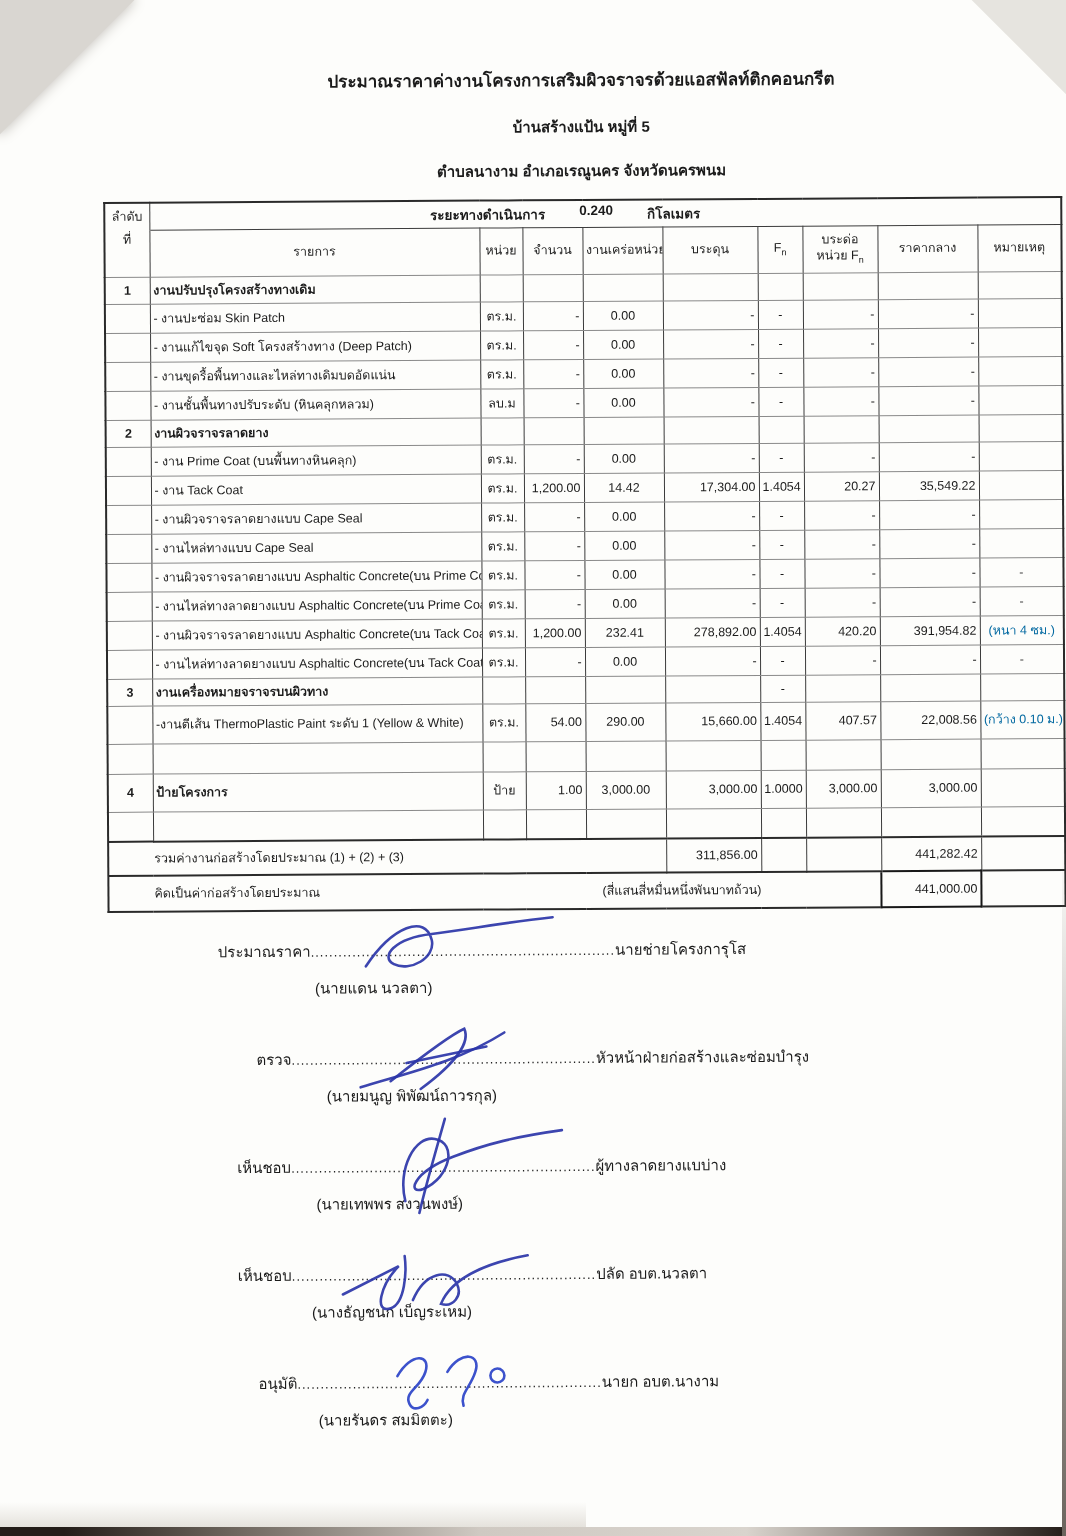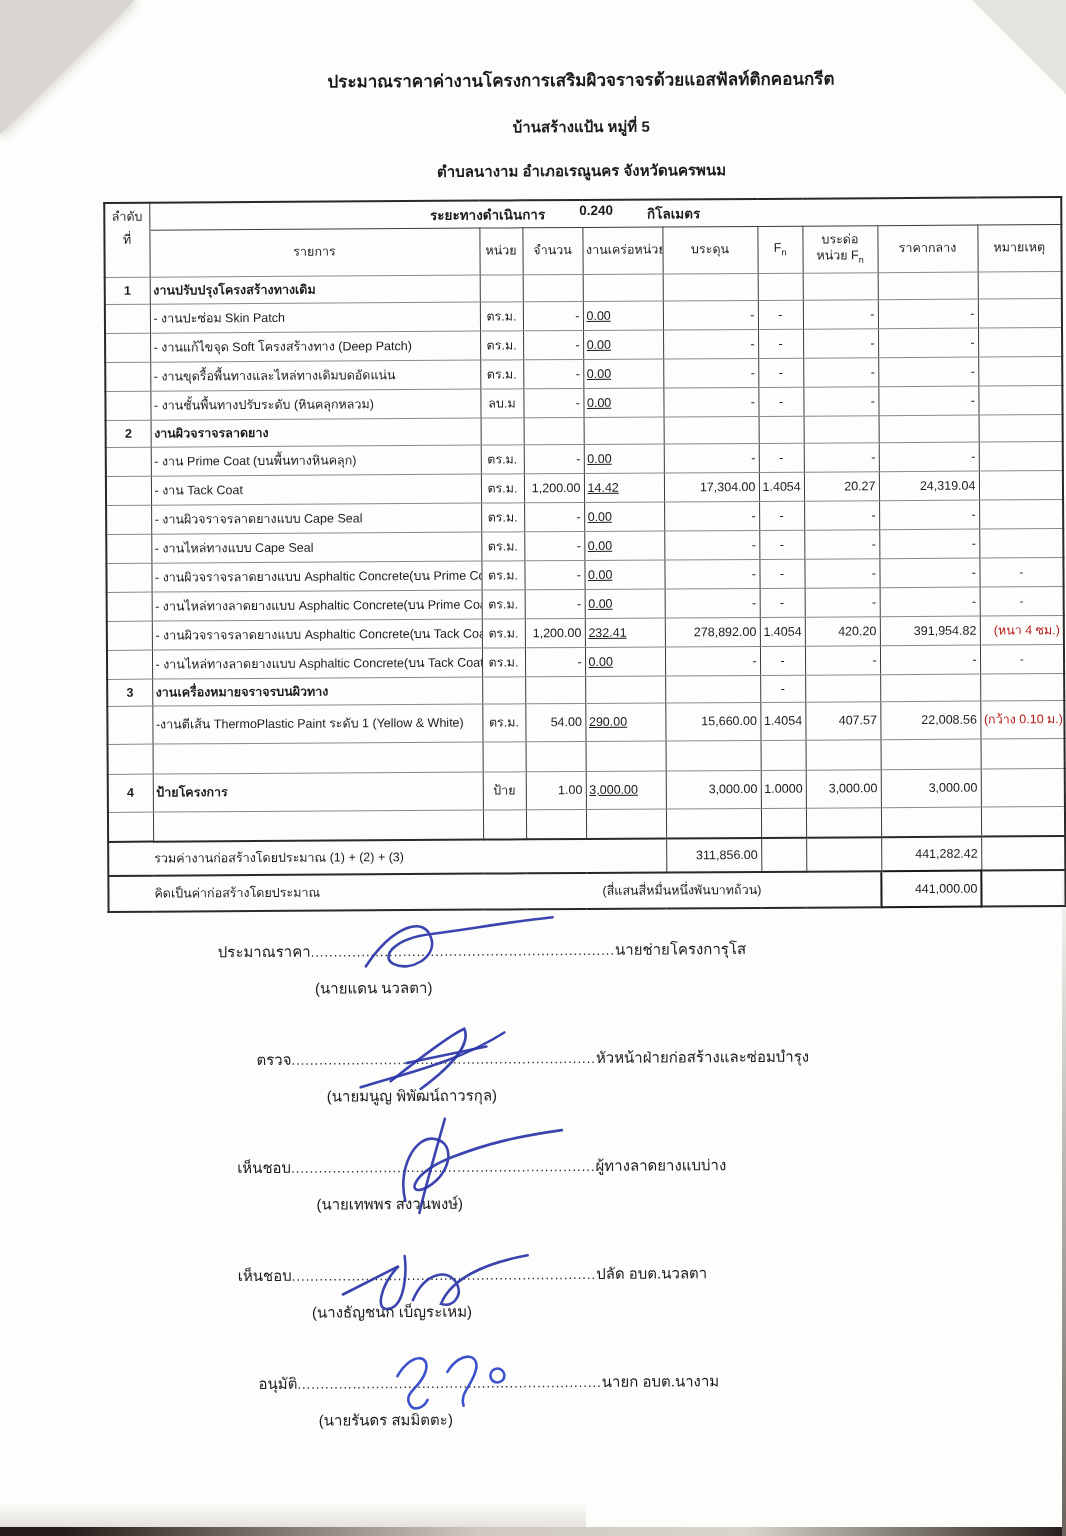--- a/index.html
+++ b/index.html
@@ -40,27 +40,27 @@
   .strip-rest{border-bottom:1px solid #3c3c3c !important;height:26px;}
   .distance{display:flex;justify-content:center;gap:34px;font-weight:bold;font-size:13.5px;transform:translateX(-40px);}
   .hdr td,.hdr th{text-align:center;font-size:13px;height:44px;white-space:normal;line-height:1.25;}
   .hdr .no-bottom{border-top:none !important;vertical-align:top;padding-top:2px;}
   sub.fn{font-size:9px;}
 
   td.c-no{text-align:center;}
   td.c-item{text-align:left;padding-left:5px;white-space:nowrap;}
   td.c-unit{text-align:center;}
   td.c-qty{text-align:right;padding-right:6px;}
-  td.c-pr{text-align:left;text-decoration:underline;}
+  td.c-pr{text-align:center;}
   td.c-cost{text-align:right;padding-right:12px;}
   td.c-f{text-align:center;}
   td.c-upf{text-align:right;padding-right:10px;}
   td.c-mid{text-align:right;padding-right:14px;}
   td.c-rem{text-align:center;font-size:10px;color:#444;}
-  td.rem-note{color:#b91c1c;font-size:9.5px;text-align:right;}
+  td.rem-note{color:#0369a1;font-size:9.5px;}
 
   tr.r-sec{height:27px;}
   tr.r-sec td.c-item,tr.r-sec td.c-no{font-weight:bold;}
   tr.r-item{height:29px;}
   tr.r-item-tall{height:38px;}
   tr.r-sec-tall{height:38px;}
   tr.r-sec-tall td.c-item,tr.r-sec-tall td.c-no{font-weight:bold;}
   tr.r-empty{height:30px;}
 
   tr.total-row{height:34px;}
@@ -221,21 +221,21 @@
         </tr>
         <tr class="r-item">
           <td class="c-no"></td>
           <td class="c-item">- งาน Tack Coat</td>
           <td class="c-unit">ตร.ม.</td>
           <td class="c-qty">1,200.00</td>
           <td class="c-pr">14.42</td>
           <td class="c-cost">17,304.00</td>
           <td class="c-f">1.4054</td>
           <td class="c-upf">20.27</td>
-          <td class="c-mid">24,319.04</td>
+          <td class="c-mid">35,549.22</td>
           <td class="c-rem"></td>
         </tr>
         <tr class="r-item">
           <td class="c-no"></td>
           <td class="c-item">- งานผิวจราจรลาดยางแบบ Cape Seal</td>
           <td class="c-unit">ตร.ม.</td>
           <td class="c-qty">-</td>
           <td class="c-pr">0.00</td>
           <td class="c-cost">-</td>
           <td class="c-f">-</td>

